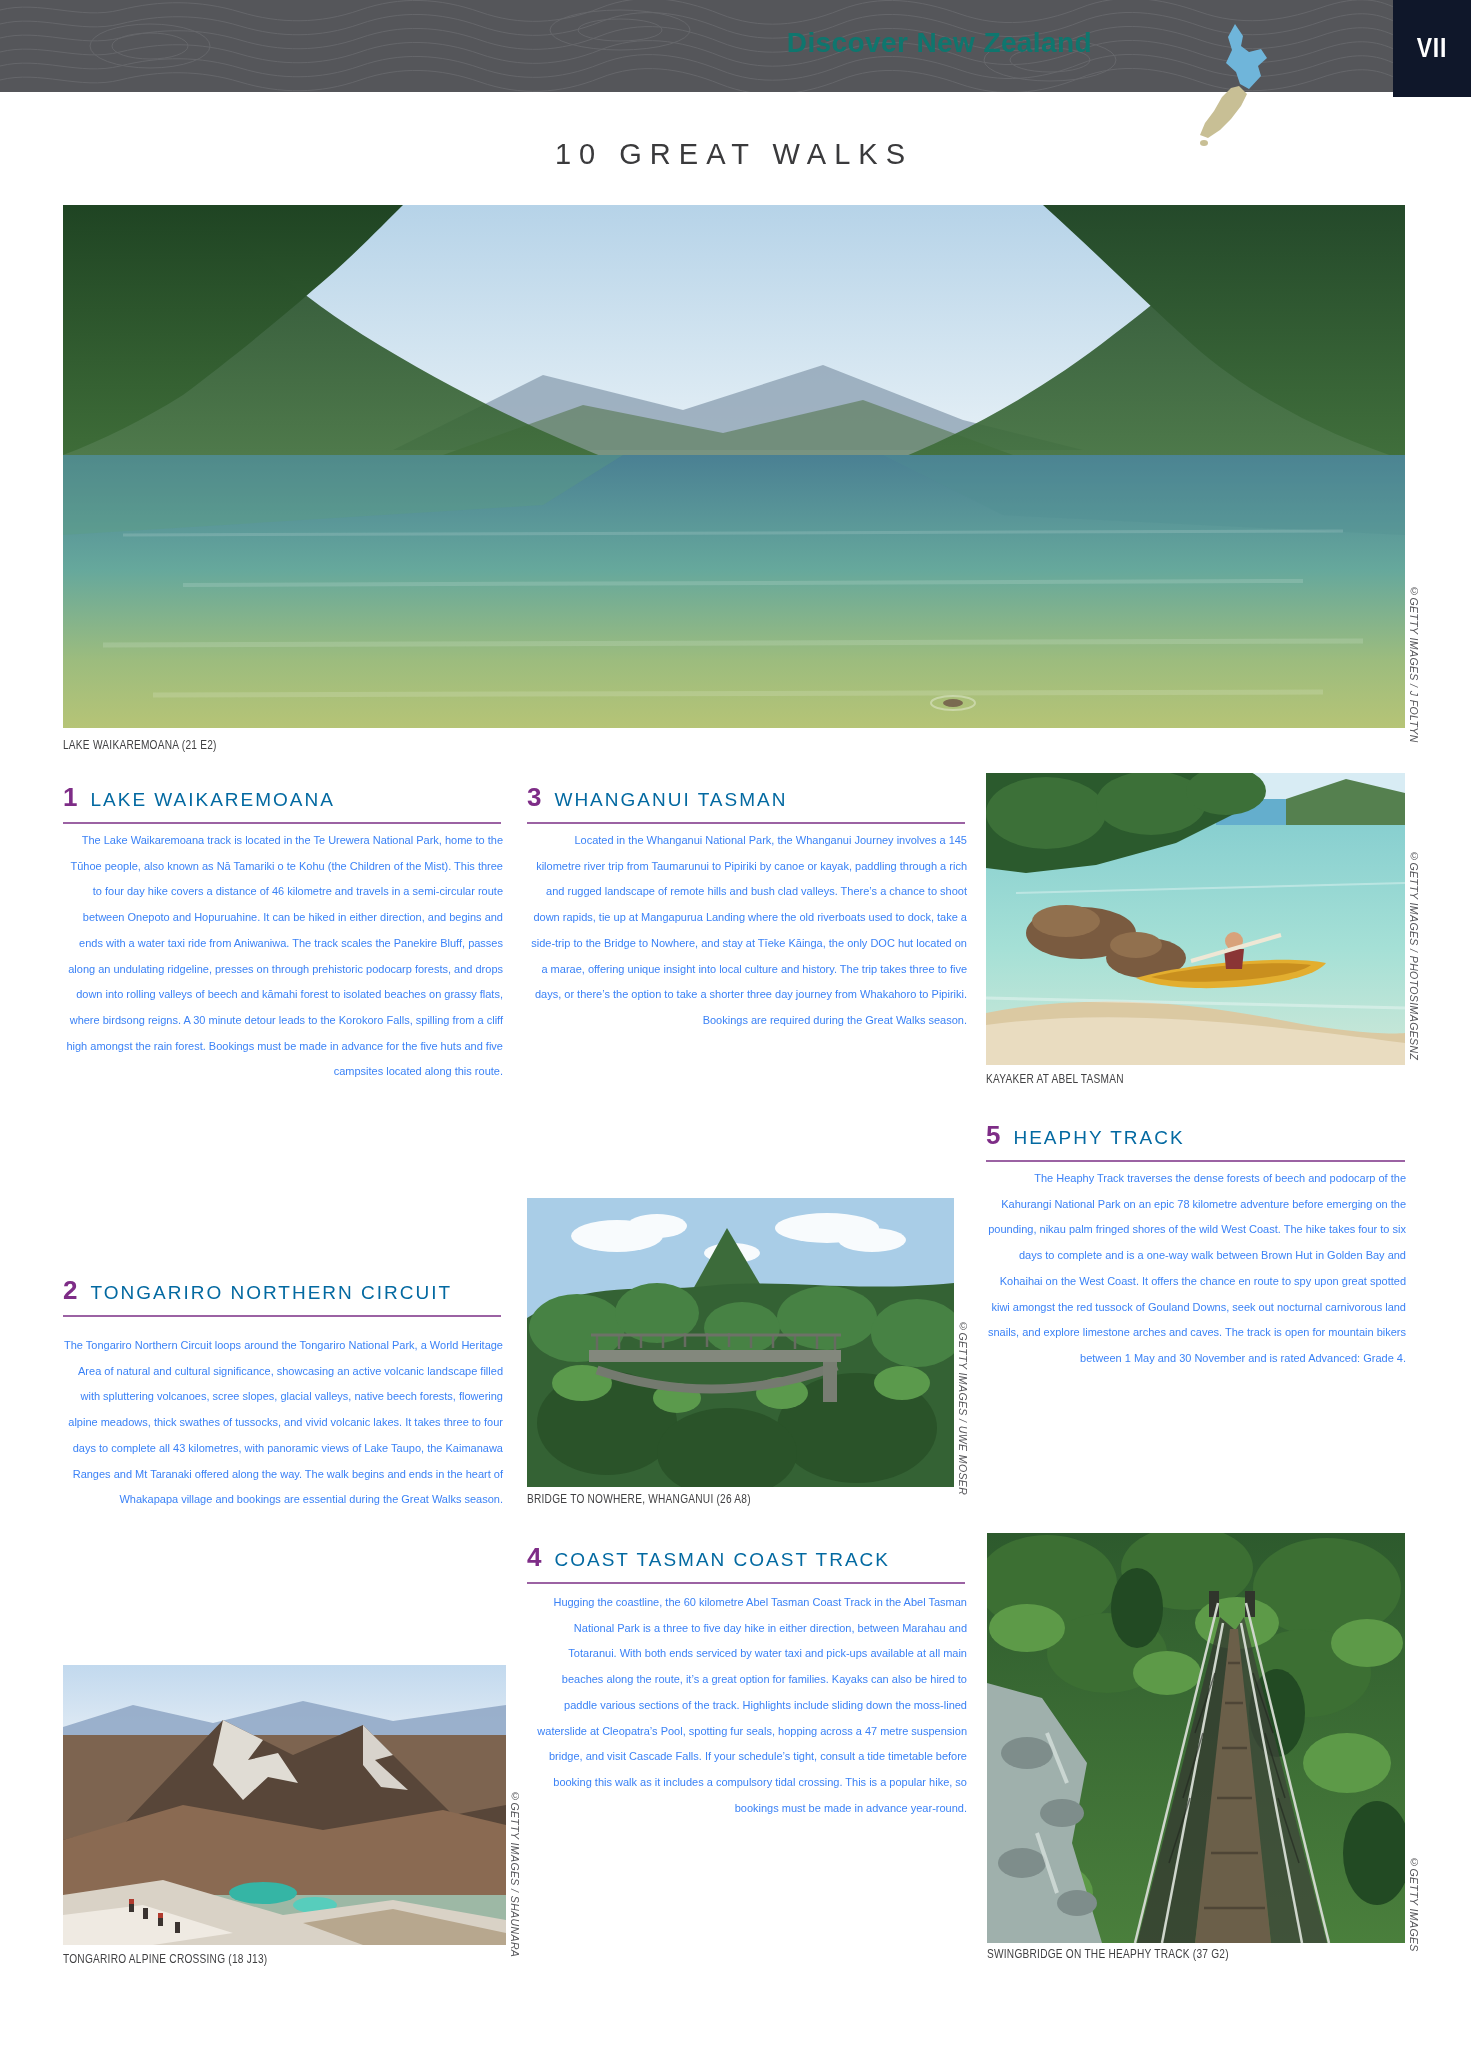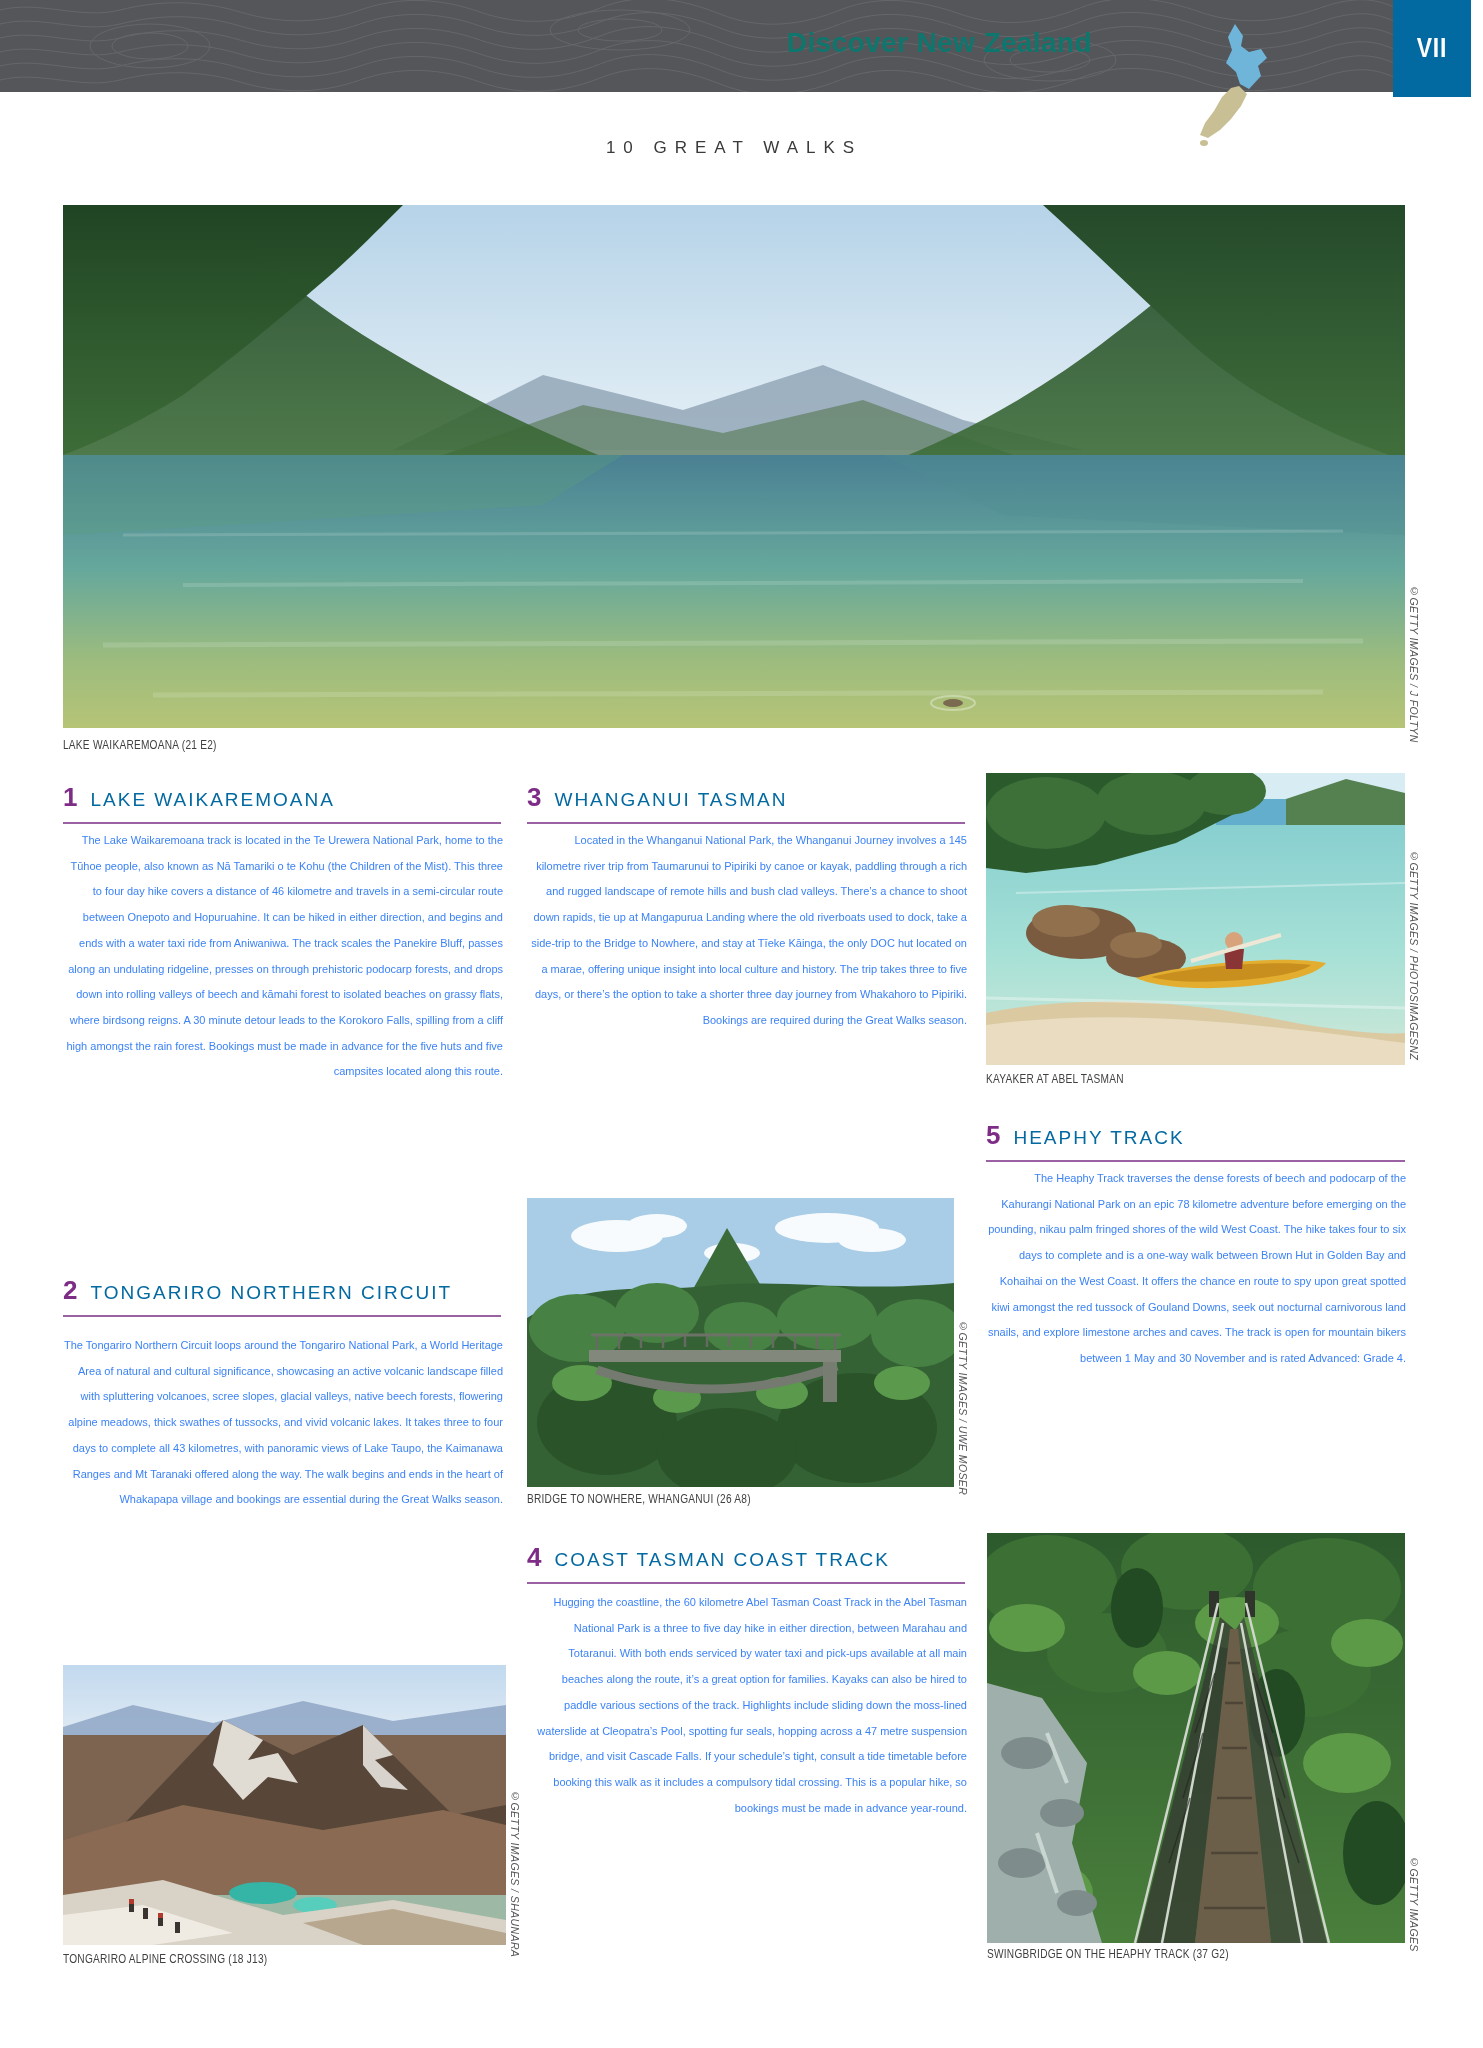--- a/index.html
+++ b/index.html
@@ -3,26 +3,26 @@
 <meta charset="utf-8">
 <style>
   html,body{margin:0;padding:0;background:#e8e8e8;}
   .page{position:relative;width:1483px;height:2048px;background:#ffffff;overflow:hidden;
         font-family:"Liberation Sans",sans-serif;-webkit-font-smoothing:antialiased;}
   .abs{position:absolute;}
   
   .band{left:0;top:0;width:1393px;height:92px;background:#55565a;overflow:hidden;}
   .band svg{position:absolute;left:0;top:0;}
   .hdr-title{top:27px;right:391px;color:#0f766e;font-size:28px;font-weight:bold;letter-spacing:.4px;}
-  .page-tab{left:1393px;top:0;width:78px;height:97px;background:#0369a1;display:flex;align-items:center;justify-content:center;}
+  .page-tab{left:1393px;top:0;width:78px;height:97px;background:#0f172a;display:flex;align-items:center;justify-content:center;}
   .page-tab span{color:#ffffff;font-weight:bold;font-size:27px;letter-spacing:1px;transform:scaleX(.85);}
   .nz-icon{left:1195px;top:22px;width:82px;height:124px;}
   
   .page-title{left:63px;top:138px;width:1342px;text-align:center;color:#3a3a3c;
-              font-size:17px;letter-spacing:8px;font-weight:normal;}
+              font-size:29px;letter-spacing:8px;font-weight:normal;}
   
   .photo{overflow:hidden;background:#9db8a5;}
   .photo svg{display:block;}
   
   .cap{font-size:13px;color:#3f3f41;letter-spacing:.3px;transform:scaleX(.78);transform-origin:0 0;width:128%;white-space:nowrap;}
   
   .credit{writing-mode:vertical-rl;font-style:italic;font-size:10.5px;color:#56565a;letter-spacing:.4px;white-space:nowrap;}
   
   .sec-head{display:flex;align-items:baseline;border-bottom:2px solid #9b62a3;padding-bottom:8px;height:32px;}
   .sec-num{font-size:26px;font-weight:bold;color:#7e2d87;line-height:30px;}

